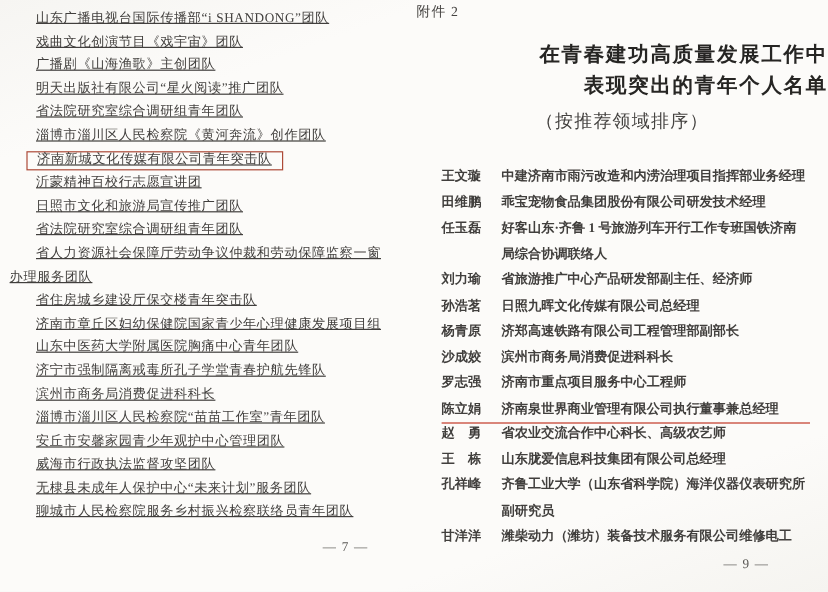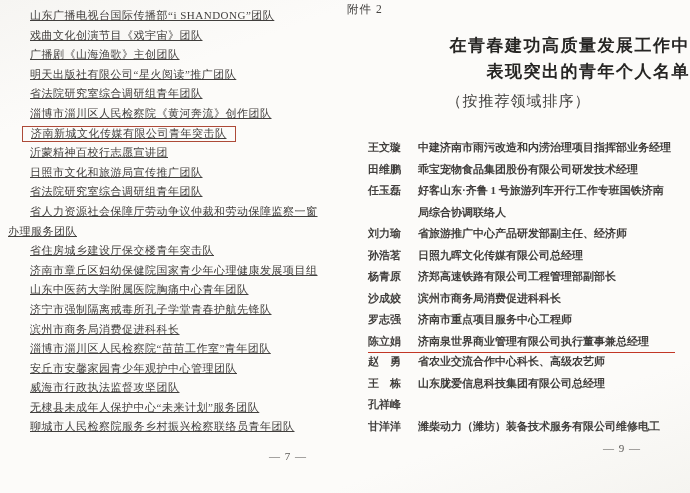--- a/index.html
+++ b/index.html
@@ -246,20 +246,21 @@
           <span class="person-title">省农业交流合作中心科长、高级农艺师</span>
         </div>
 
         <div class="person-row">
           <span class="person-name">王　栋</span>
           <span class="person-title">山东胧爱信息科技集团有限公司总经理</span>
         </div>
 
         <div class="person-row">
           <span class="person-name">孔祥峰</span>
+          <span class="person-title">齐鲁工业大学（山东省科学院）海洋仪器仪表研究所副研究员</span>
         </div>
 
         <div class="person-row">
           <span class="person-name">甘洋洋</span>
           <span class="person-title">潍柴动力（潍坊）装备技术服务有限公司维修电工</span>
         </div>
       </div>
 
     <div class="page-num-right">— 9 —</div>
   </div>

